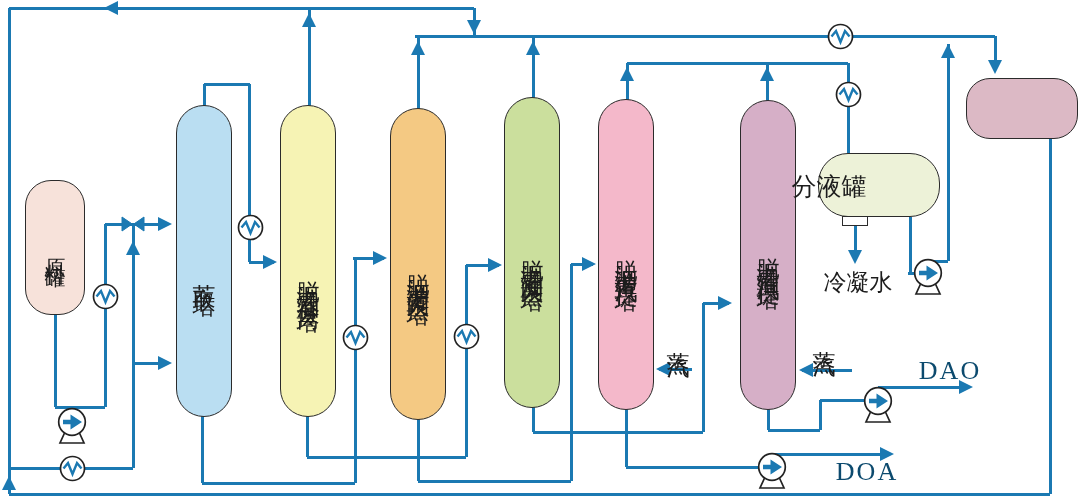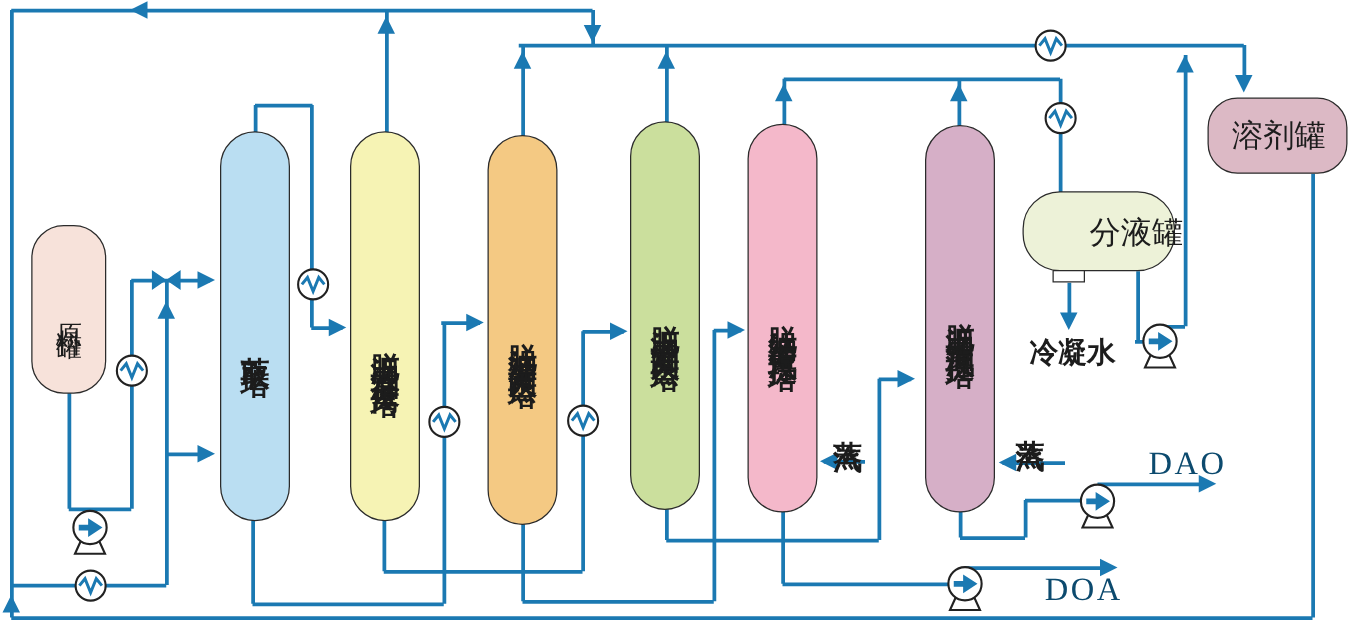--- a/index.html
+++ b/index.html
@@ -9,21 +9,21 @@
   .pipe{position:absolute;background:#1b79b2;}
   .arr{position:absolute;width:0;height:0;}
   .col{position:absolute;width:56px;border:1.6px solid #2b2b2b;border-radius:28px;box-sizing:border-box;}
   .vessel{position:absolute;border:1.6px solid #2b2b2b;box-sizing:border-box;}
   .vtext{position:absolute;writing-mode:vertical-rl;text-orientation:upright;
          letter-spacing:5px;color:#1c1c1c;transform:translate(-50%,-50%);white-space:nowrap;}
   .htext{position:absolute;color:#1c1c1c;transform:translate(-50%,-50%);white-space:nowrap;}
   .sym{position:absolute;}
   .nozzle{position:absolute;left:842px;top:216px;width:26px;height:10px;background:#fff;
           border:1.5px solid #2b2b2b;box-sizing:border-box;}
-  .f23{font-size:23px;font-weight:bold;} .f21{font-size:21px;} .f25{font-size:25px;}
+  .f23{font-size:23px;} .f21{font-size:21px;} .f25{font-size:25px;}
   .latin{font-size:26px;letter-spacing:2px;color:#0c4a6e;}
 </style>
 </head>
 <body>
 
 <div id="stage">
 
   <div id="pipes-layer" class="layer">
       <div class="pipe" style="left: 9px; top: 6.5px; width: 465px; height: 3px;"></div>
       <div class="pipe" style="left: 415px; top: 34.5px; width: 580px; height: 3px;"></div>
@@ -177,21 +177,20 @@
 
   <div class="vtext f21" style="left:55px;top:249px;">原料罐</div>
 
   <div class="vtext f23" style="left:204px;top:274px;">萃取塔</div>
   <div class="vtext f23" style="left:308px;top:280px;">脱沥青油分离塔</div>
   <div class="vtext f23" style="left:418px;top:273px;">脱油沥青闪蒸塔</div>
   <div class="vtext f23" style="left:532px;top:259px;">脱沥青油闪蒸塔</div>
   <div class="vtext f23" style="left:626px;top:259px;">脱油沥青汽提塔</div>
   <div class="vtext f23" style="left:768px;top:257px;">脱沥青油汽提塔</div>
 
-  <div class="htext f25" style="left:909px;top:186px;">分液罐</div>
-  <div class="htext f25" style="left:1023px;top:108px;">溶剂罐</div>
+  <div class="htext f25" style="left:829px;top:186px;">分液罐</div>
 
   <div class="vtext f23" style="left:678px;top:337px;letter-spacing:3px;">蒸汽</div>
   <div class="vtext f23" style="left:824px;top:336px;letter-spacing:3px;">蒸汽</div>
   <div class="htext f23" style="left:858px;top:282px;">冷凝水</div>
   <div class="htext latin" style="left:950px;top:371px;">DAO</div>
   <div class="htext latin" style="left:867px;top:472px;">DOA</div>
 </div>
 
 </body></html>

